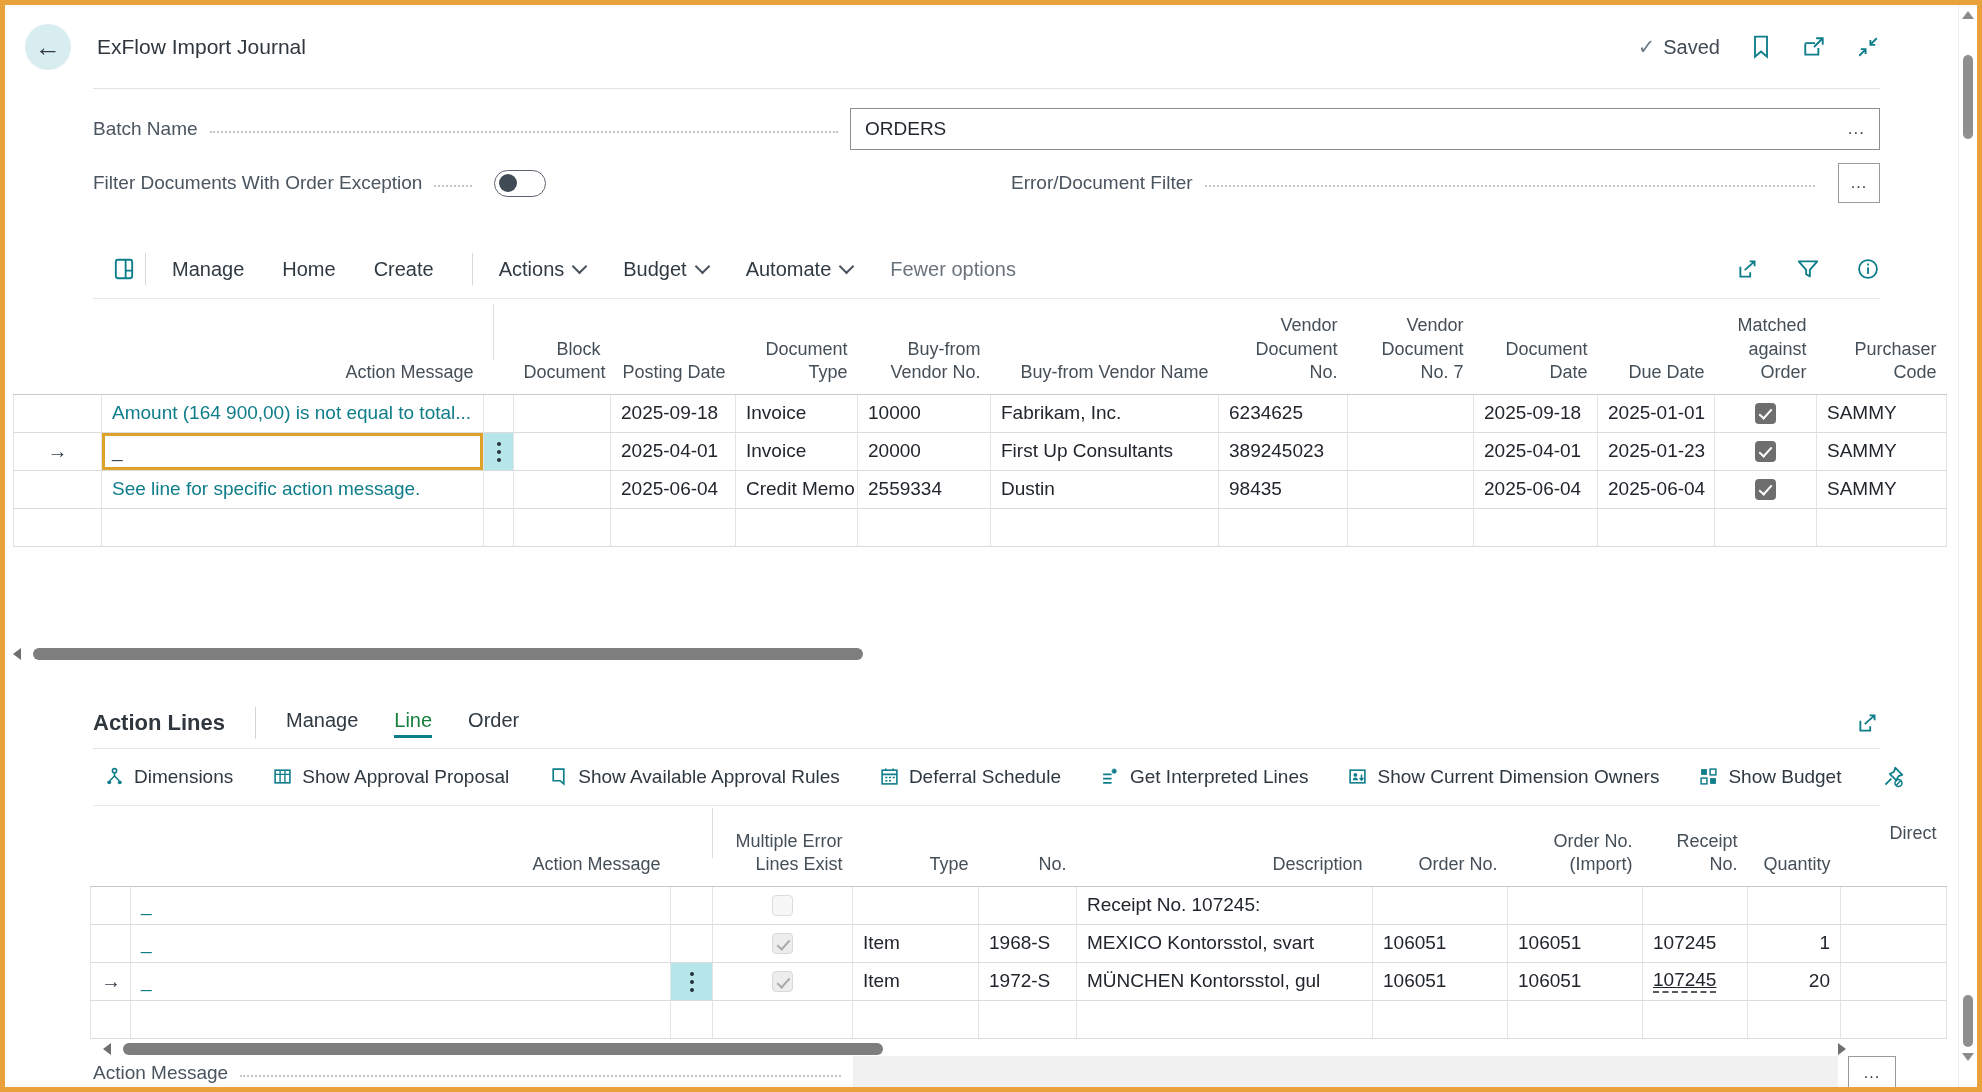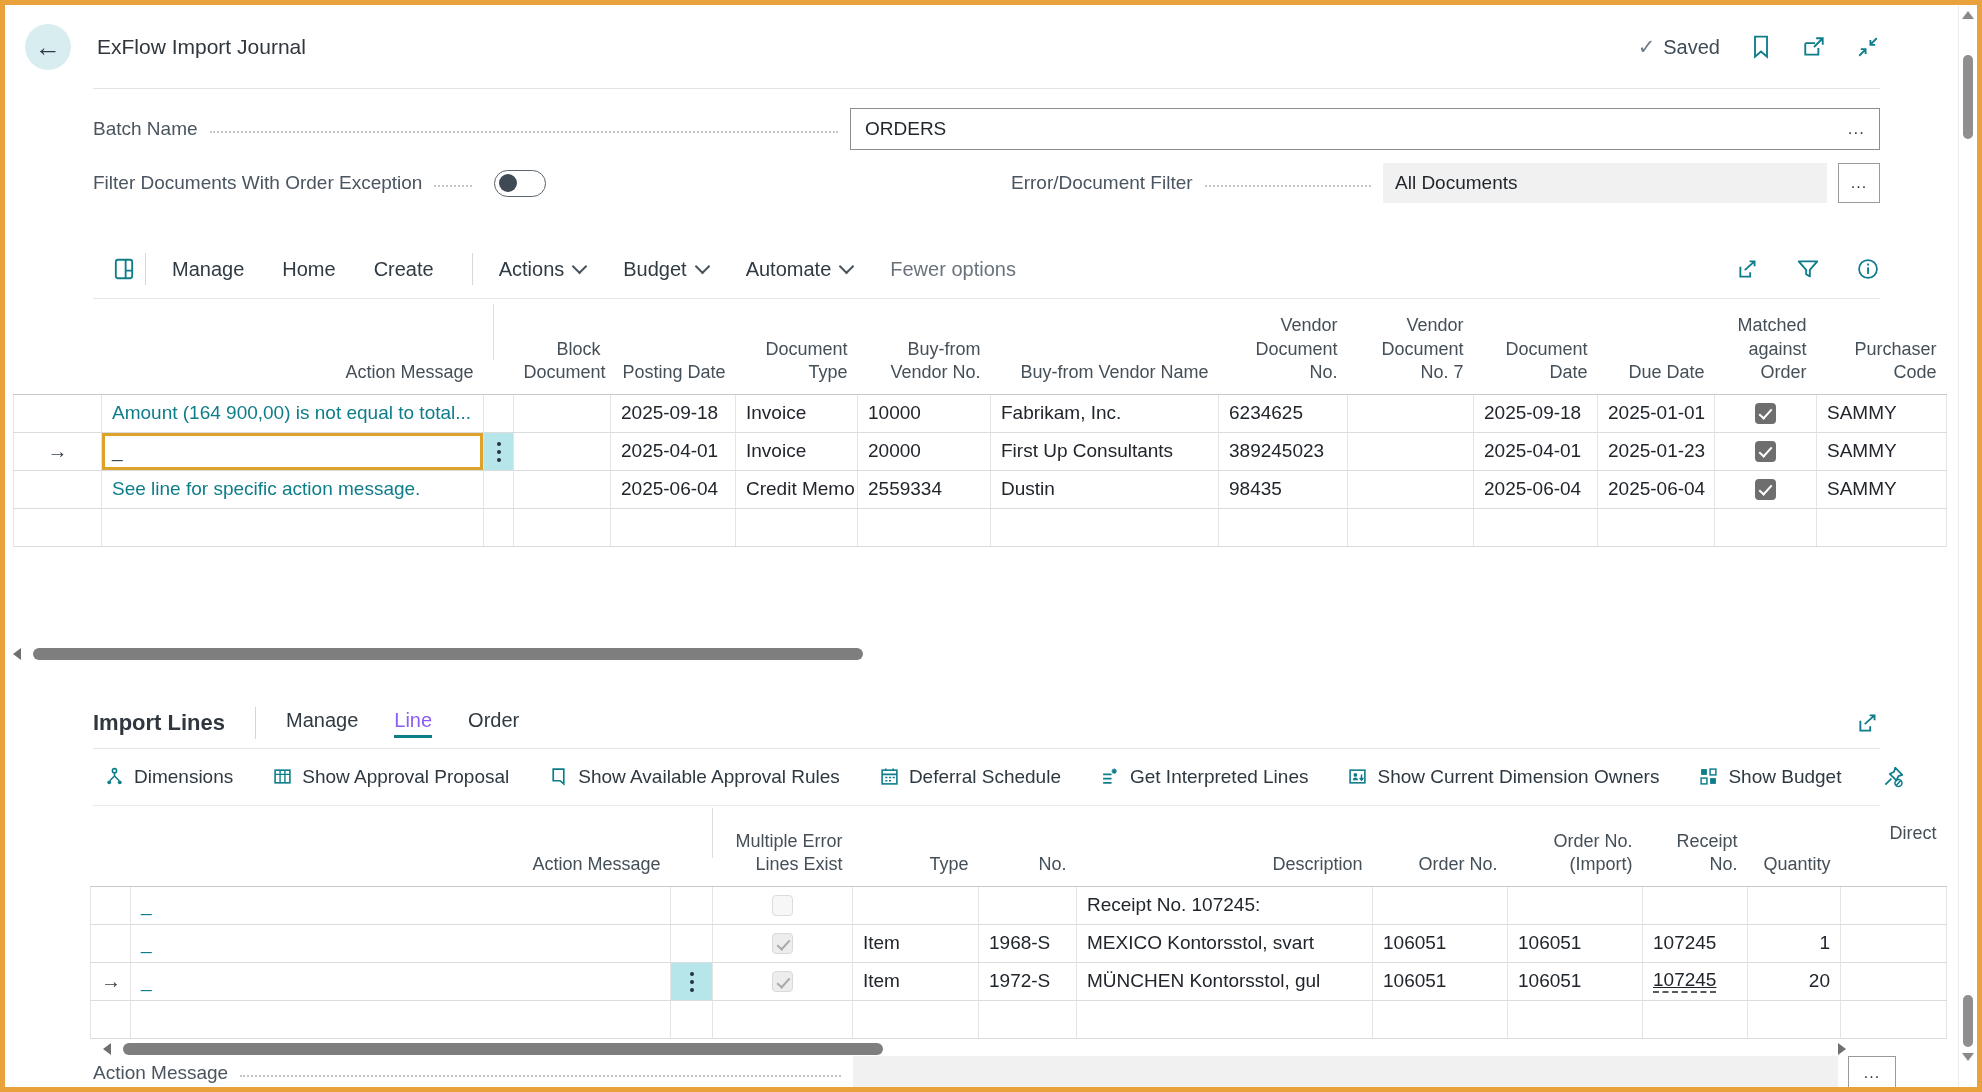--- a/index.html
+++ b/index.html
@@ -77,21 +77,21 @@
   
   .hbar{position:absolute;height:14px;}
   .hb-thumb{position:absolute;top:1px;height:12px;background:#7E7E7E;border-radius:6px;}
   .hb-left{position:absolute;left:0;top:1px;width:0;height:0;border-top:6px solid transparent;border-bottom:6px solid transparent;border-right:8px solid #6f6f6f;}
   .hb-right{position:absolute;top:1px;width:0;height:0;border-top:6px solid transparent;border-bottom:6px solid transparent;border-left:8px solid #6f6f6f;}
   
   .part-head{position:absolute;left:88px;right:78px;top:693px;height:50px;display:flex;align-items:center;border-bottom:1px solid #e6e6e6;}
   .part-title{font-size:22px;font-weight:bold;color:#2F363D;white-space:nowrap;}
   .pt-div{width:1px;height:32px;background:#d5d5d5;margin:0 30px;flex:none;}
   .tab{font-size:20px;color:#303A43;margin-right:36px;padding-bottom:3px;border-bottom:3px solid transparent;white-space:nowrap;}
-  .tab.active{color:#8b5cf6;border-bottom-color:#0E7D8A;}
+  .tab.active{color:#15803d;border-bottom-color:#0E7D8A;}
   .part-head .share{margin-left:auto;}
   .actions{position:absolute;left:88px;right:78px;top:743px;height:58px;display:flex;align-items:center;gap:40px;
            border-bottom:1px solid #e9e9e9;padding-left:12px;box-sizing:border-box;}
   .action{display:flex;align-items:center;gap:10px;font-size:19px;color:#2E3841;white-space:nowrap;}
   .action svg{flex:none;}
   .pin{margin-left:auto;}
   
   .bottom-row{position:absolute;left:88px;right:62px;top:1051px;height:34px;display:flex;align-items:center;}
   .bottom-box{flex:none;width:985px;height:34px;background:#F1F1F1;margin-right:10px;}
   .bottom-ell{flex:none;width:48px;height:34px;border:1px solid #9a9a9a;background:#fff;display:flex;align-items:center;justify-content:center;
@@ -144,23 +144,20 @@
 
     <div class="field-row row-toggle">
       <span class="lbl">Filter Documents With Order Exception</span>
       <span class="dots short"></span>
       <div class="toggle">
           <div class="knob"></div>
         </div>
       <div class="ef">
         <span class="lbl">Error/Document Filter</span>
         <span class="dots"></span>
-        <div class="value-box">
-            <span>All Documents</span>
-          </div>
         <div class="ell-btn">...</div>
       </div>
     </div>
 
     <div class="cmdbar">
       <div class="icon-btn" style="margin-left:20px">
         <svg width="22" height="24" viewBox="0 0 20 22">
             <rect x="2.5" y="2.5" width="15" height="17" rx="2" fill="none" stroke="#0E7D8A" stroke-width="1.7"></rect>
             <path d="M11.5 2.5v17M11.5 12.5h6" stroke="#0E7D8A" stroke-width="1.7" fill="none"></path>
           </svg>
@@ -312,21 +309,21 @@
         </tbody>
       </table>
     <div class="hdr-split" style="left:488px;top:299px;height:56px"></div>
 
     <div class="hbar" style="left:8px;top:642px;width:1933px">
       <div class="hb-left"></div>
       <div class="hb-thumb" style="left:20px;width:830px"></div>
     </div>
 
     <div class="part-head">
-      <span class="part-title">Import Lines</span>
+      <span class="part-title">Action Lines</span>
       <div class="pt-div"></div>
       <span class="tab">Manage</span>
       <span class="tab active">Line</span>
       <span class="tab">Order</span>
       <div class="icon-btn share">
         <svg width="24" height="24" viewBox="0 0 22 22">
             <path d="M4 9v9h9v-4" fill="none" stroke="#0E7D8A" stroke-width="1.7"></path>
             <path d="M8 12l9-8M12.5 4H17v4.5" fill="none" stroke="#0E7D8A" stroke-width="1.7"></path>
           </svg>
       </div>

